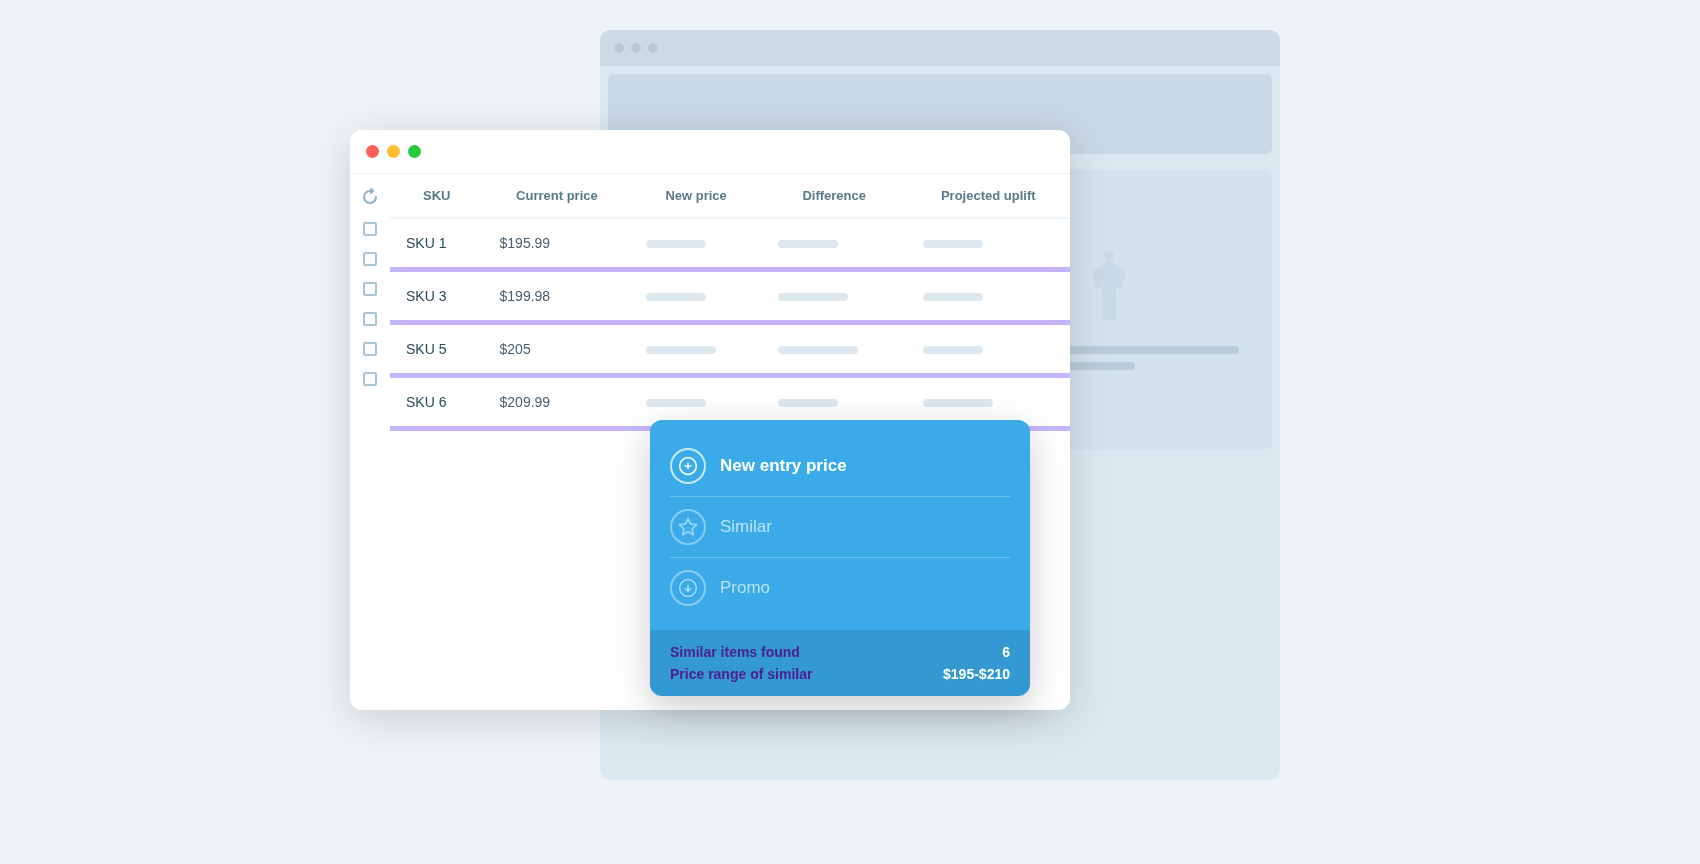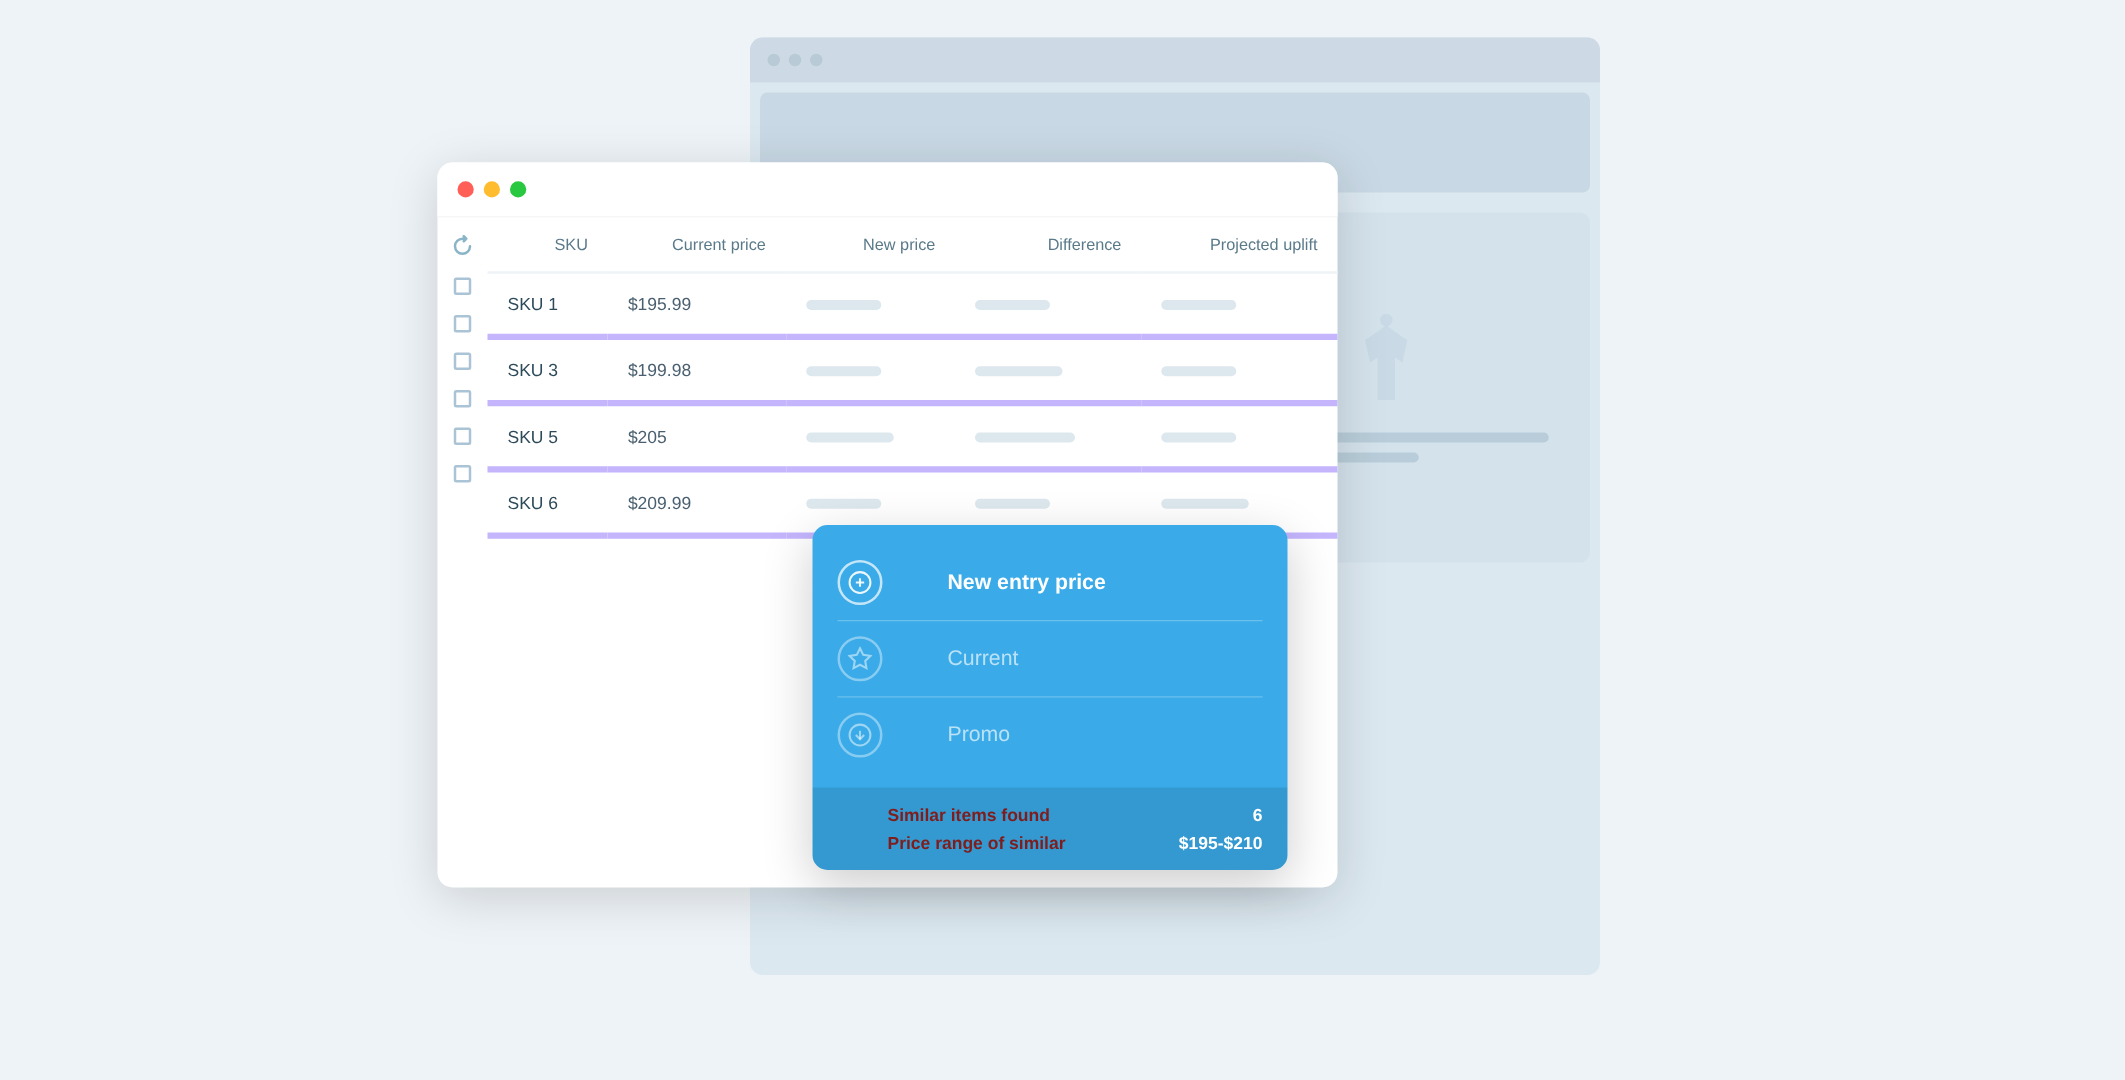--- a/index.html
+++ b/index.html
@@ -174,23 +174,23 @@
       width: 100%;
       border-collapse: collapse;
     }
 
     thead tr {
       border-bottom: 2px solid #f0f4f7;
     }
 
     thead th {
       padding: 14px 16px;
-      text-align: right;
+      text-align: center;
       font-size: 13px;
-      font-weight: 400;
+      font-weight: 700;
       color: #5a7a8a;
       white-space: nowrap;
     }
 
     tbody tr {
       border-bottom: 5px solid #c4b5fd;
     }
 
     tbody td {
       padding: 16px 16px;
@@ -253,21 +253,20 @@
       height: 20px;
       fill: none;
       stroke: rgba(255,255,255,0.9);
       stroke-width: 2;
     }
 
     .popup-item-label {
       font-size: 17px;
       font-weight: 600;
       color: white;
-      margin-left: 38px;
     }
 
     .popup-item-label.active {
       color: white;
       font-weight: 700;
     }
 
     .popup-item-label.inactive {
       color: rgba(255,255,255,0.65);
       font-weight: 500;
@@ -297,22 +296,21 @@
 
     .popup-footer-row {
       display: flex;
       justify-content: space-between;
       align-items: center;
     }
 
     .popup-footer-label {
       font-size: 14px;
       font-weight: 600;
-      color: #7f1d1d;
-      margin-left: 40px;
+      color: #4c1d95;
     }
 
     .popup-footer-value {
       font-size: 14px;
       font-weight: 600;
       color: white;
     }
   </style>
 </head>
 <body>
@@ -435,21 +433,21 @@
       </div>
 
       <div class="popup-divider"></div>
 
       <div class="popup-item">
         <div class="popup-item-icon inactive">
           <svg viewBox="0 0 24 24" width="20" height="20" fill="none" stroke="rgba(255,255,255,0.5)" stroke-width="2">
             <polygon points="12,2 15.09,8.26 22,9.27 17,14.14 18.18,21.02 12,17.77 5.82,21.02 7,14.14 2,9.27 8.91,8.26"></polygon>
           </svg>
         </div>
-        <span class="popup-item-label inactive">Current</span>
+        <span class="popup-item-label inactive">Similar</span>
       </div>
 
       <div class="popup-divider"></div>
 
       <div class="popup-item">
         <div class="popup-item-icon inactive">
           <svg viewBox="0 0 24 24" width="20" height="20" fill="none" stroke="rgba(255,255,255,0.5)" stroke-width="2">
             <circle cx="12" cy="12" r="10"></circle>
             <line x1="12" y1="8" x2="12" y2="16"></line>
             <polyline points="8,12 12,16 16,12"></polyline>

